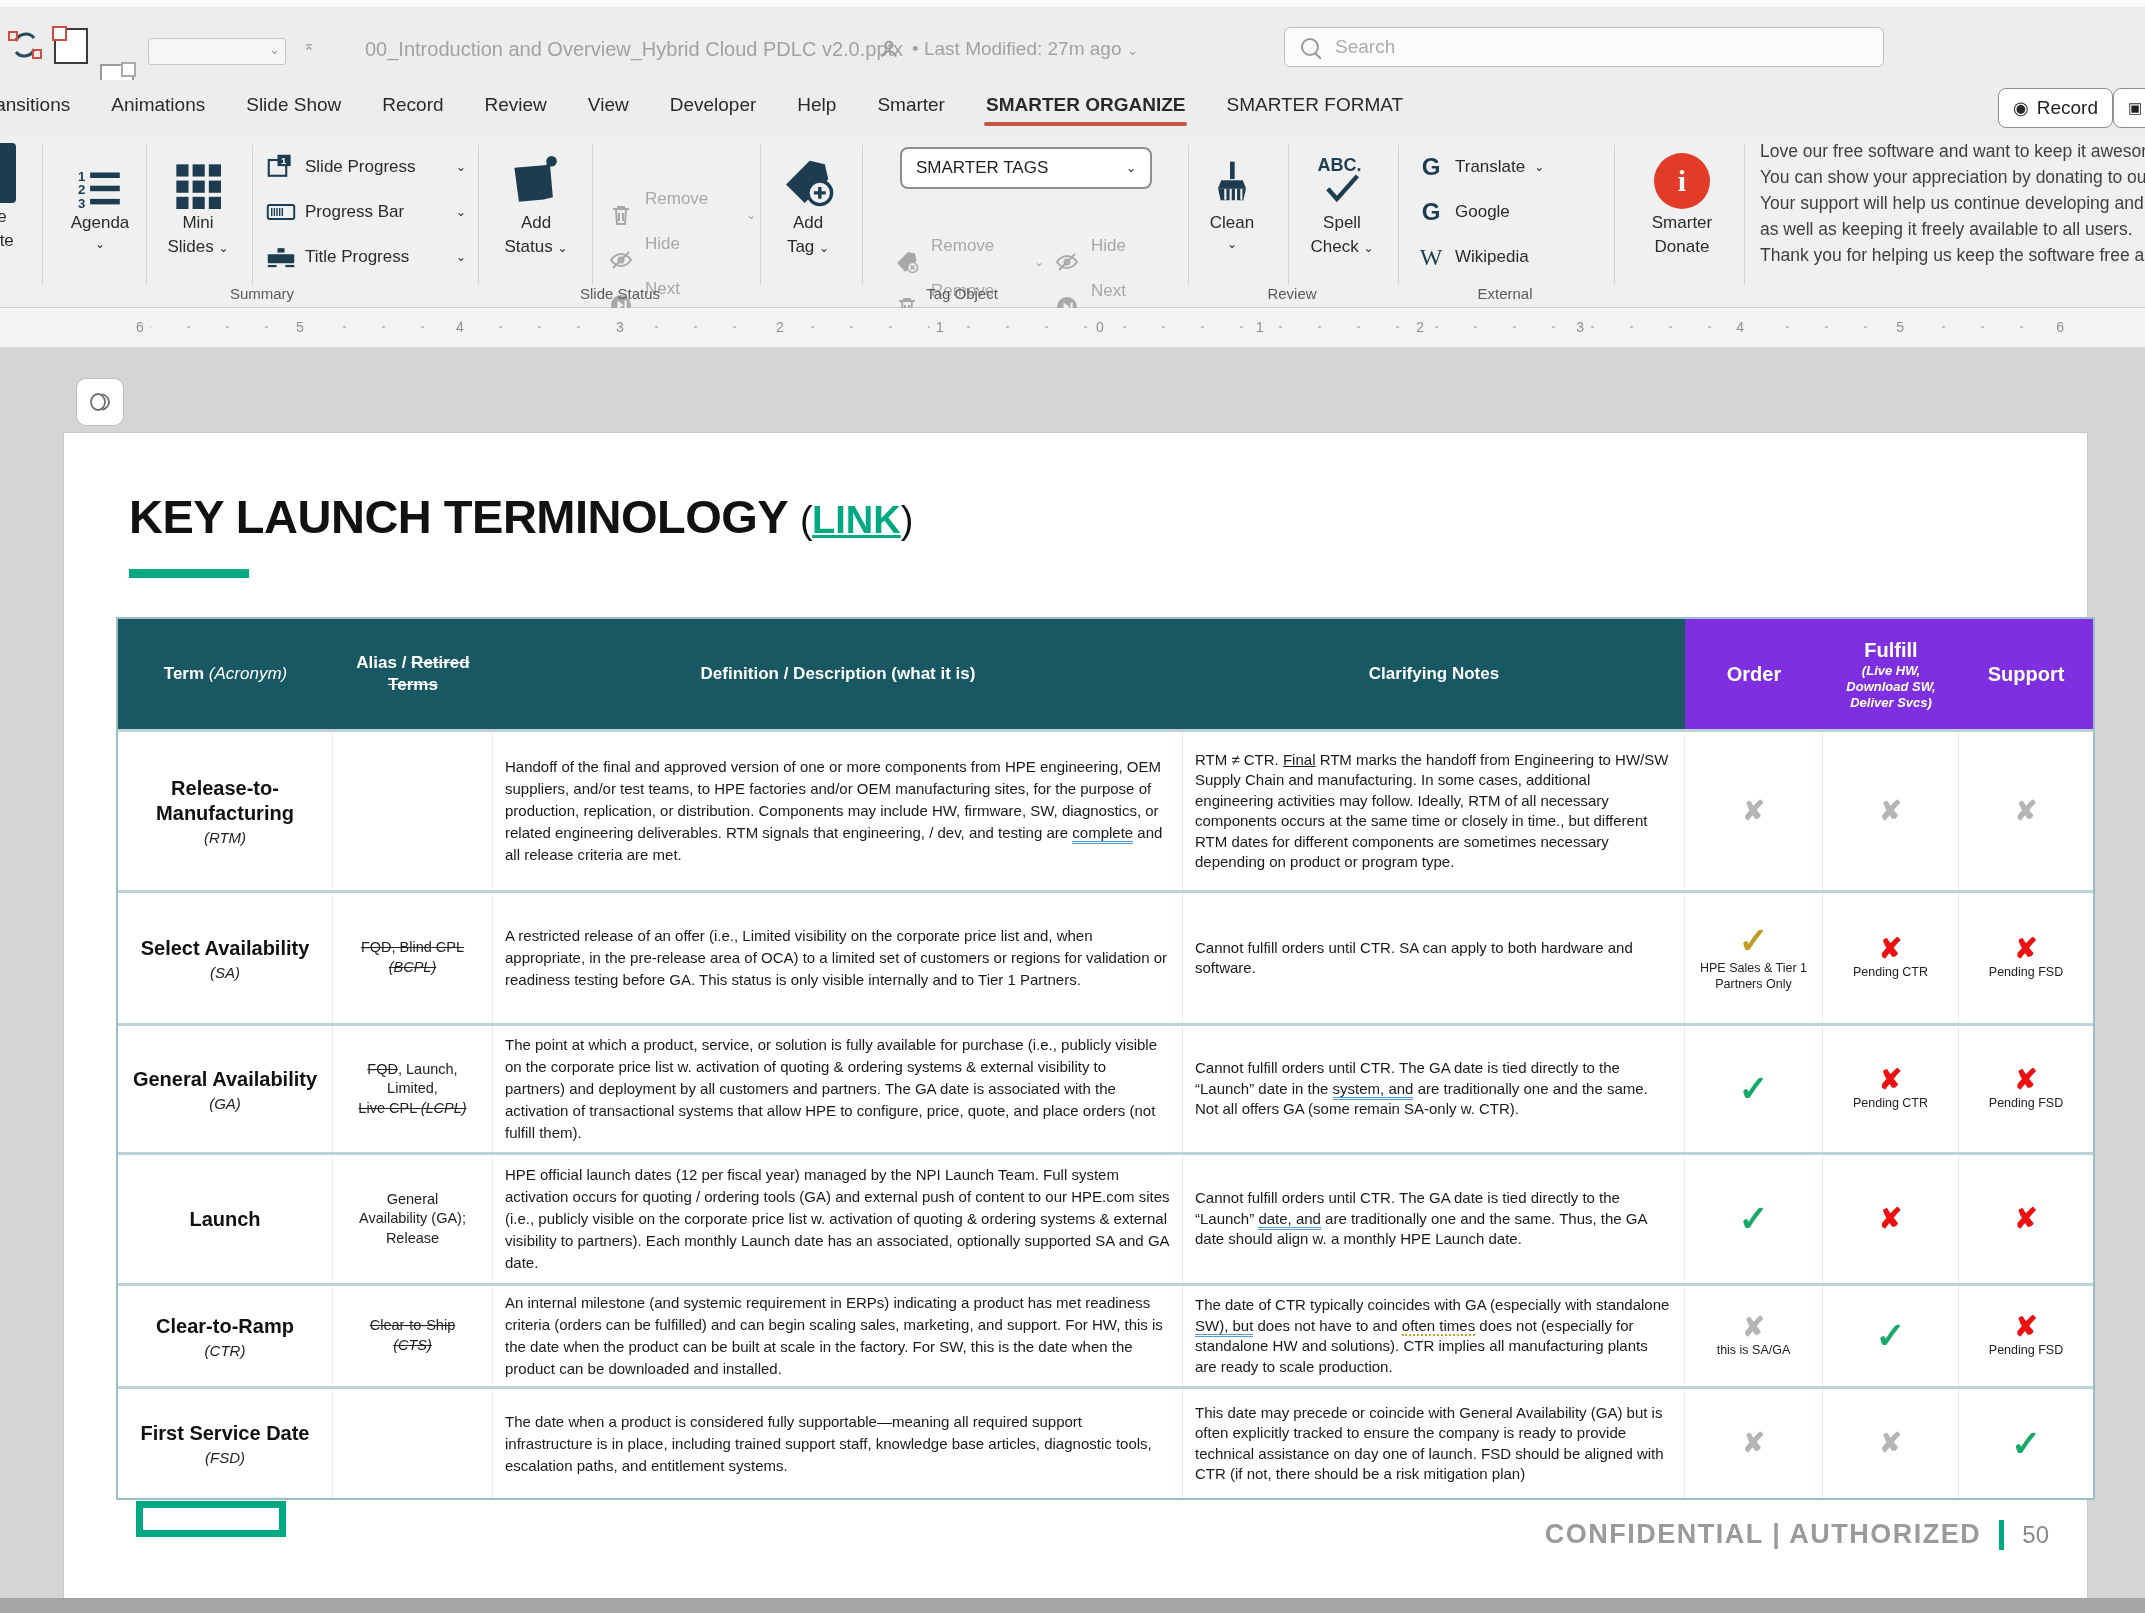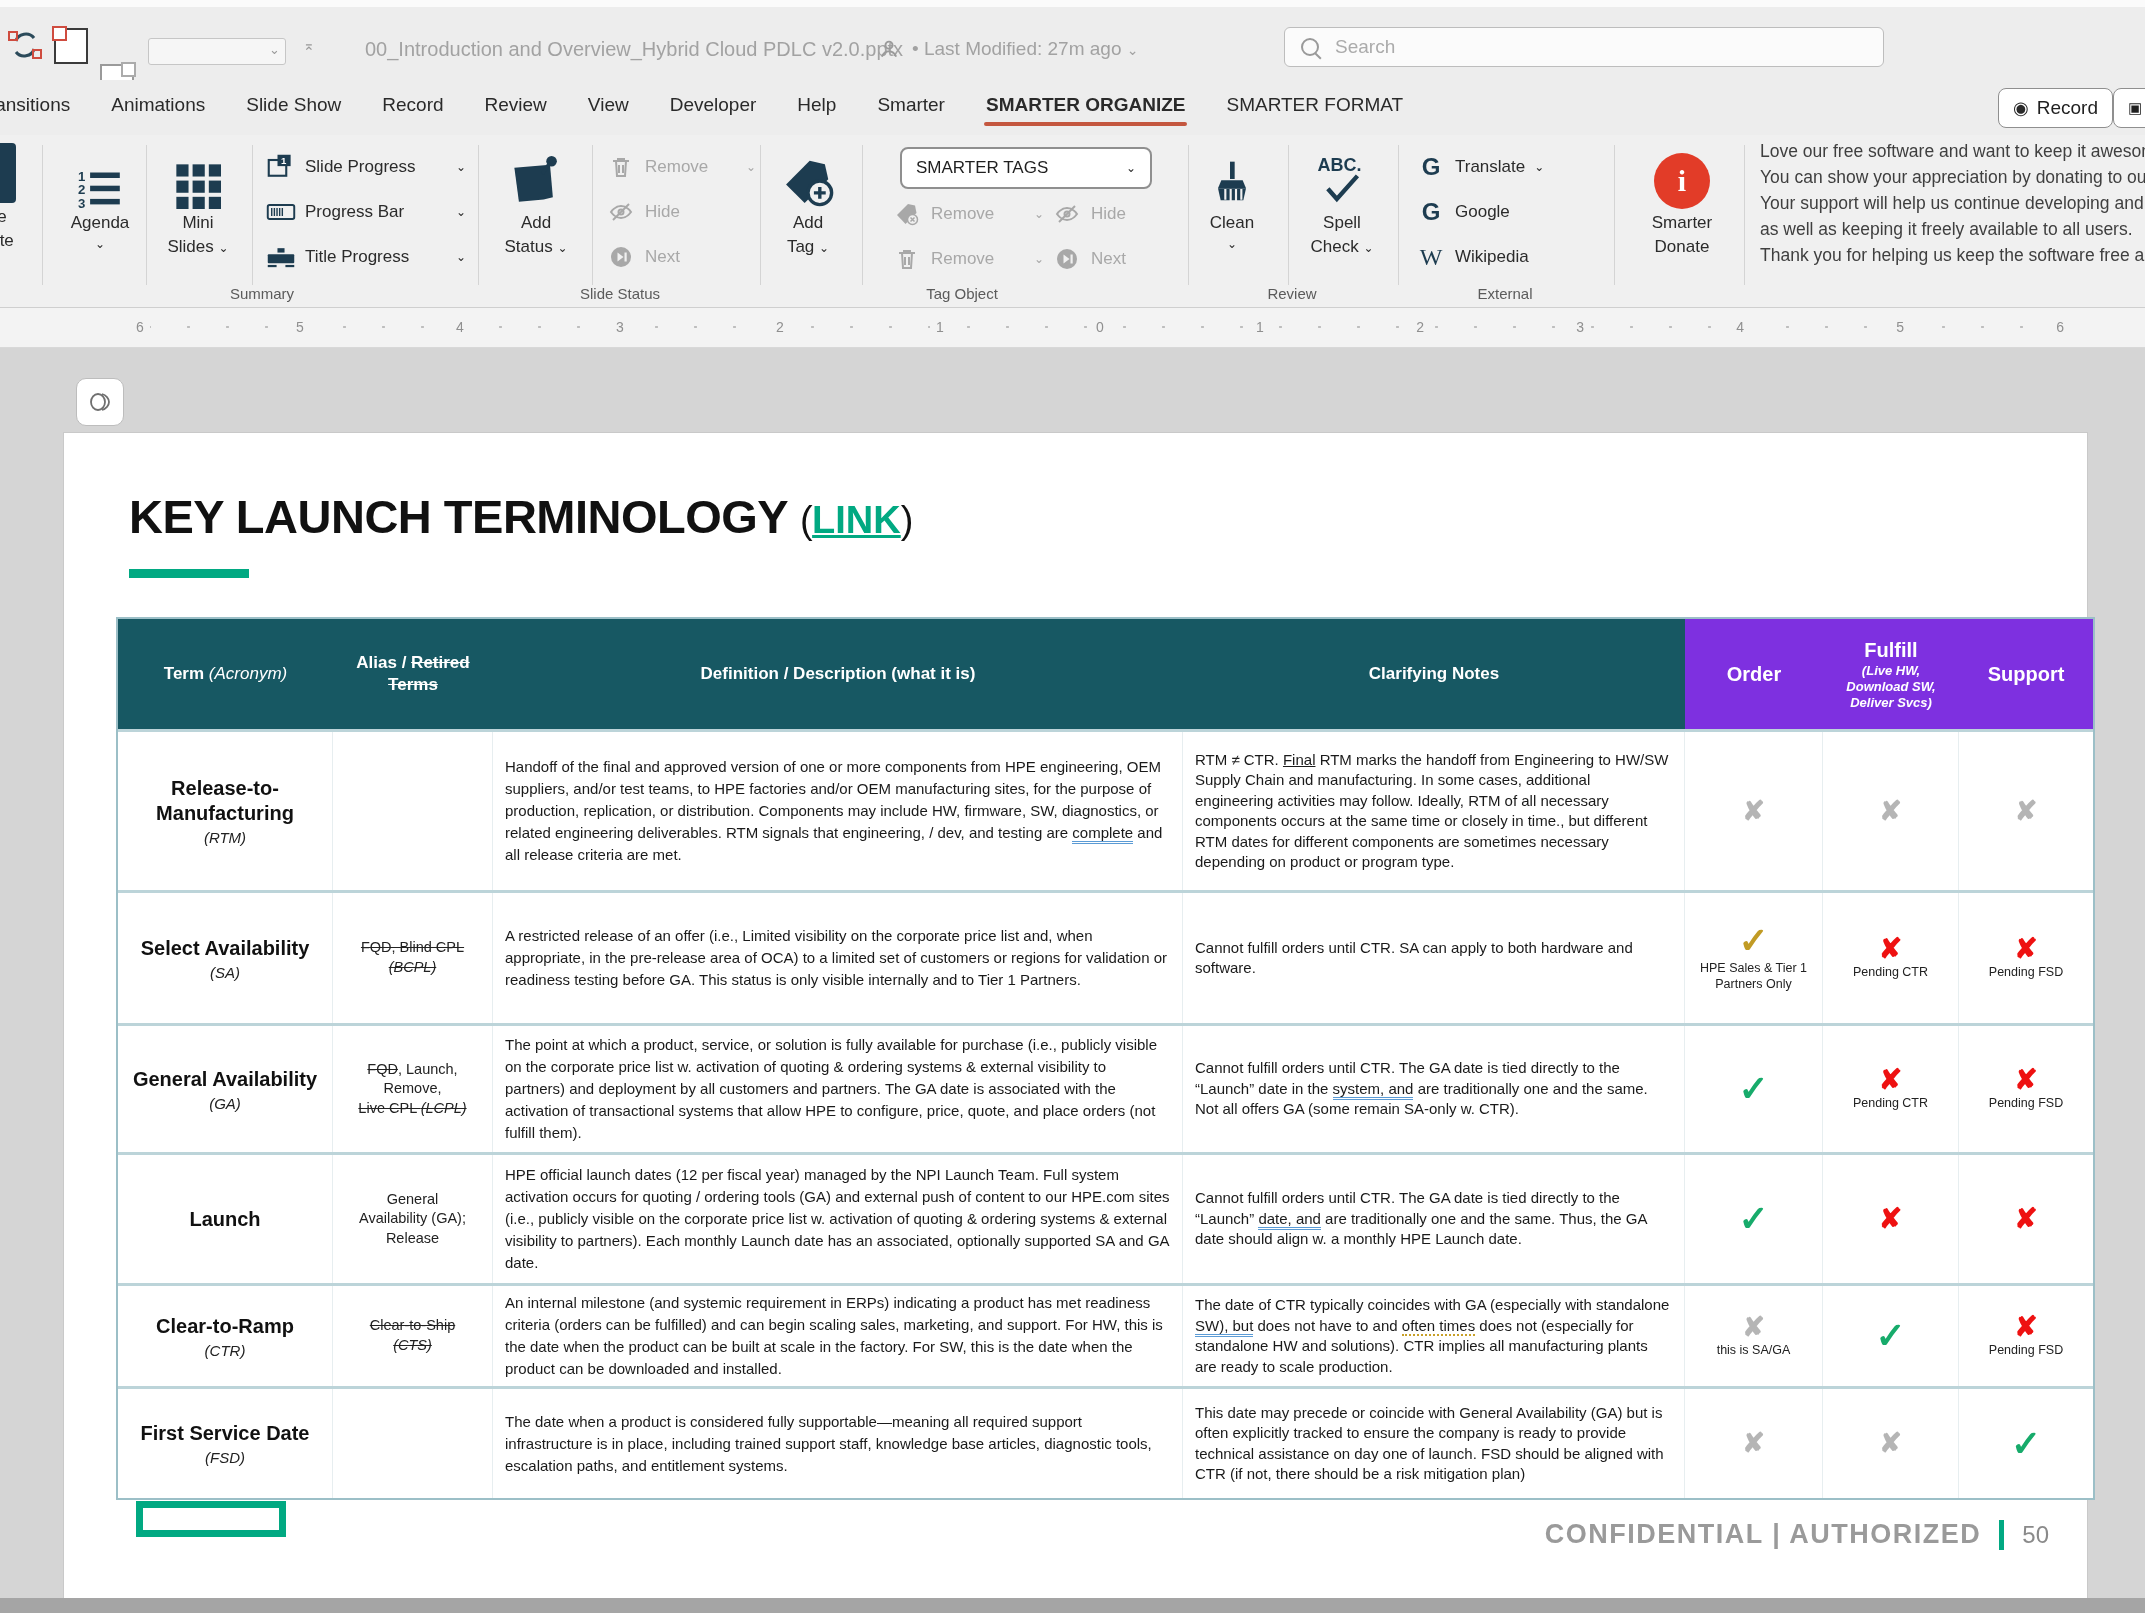--- a/index.html
+++ b/index.html
@@ -42,21 +42,21 @@
            border-radius:8px;display:flex;align-items:center;justify-content:center;font-size:15px;color:#1f1f1f;}
 
   
   .ribbon{position:absolute;top:135px;left:0;right:0;height:172px;background:#f0f0f0;border-bottom:1px solid #cfcfcf;}
   .vd{position:absolute;top:10px;height:140px;width:1px;background:#d4d4d4;}
   .glabel{position:absolute;bottom:5px;font-size:15px;color:#5b5b5b;text-align:center;transform:translateX(-50%);white-space:nowrap;}
   .bigbtn{position:absolute;top:8px;width:104px;display:flex;flex-direction:column;align-items:center;gap:4px;
           font-size:17px;color:#2b2b2b;text-align:center;line-height:1.2;}
   .bigbtn .ic{height:66px;display:flex;align-items:flex-end;justify-content:center;color:#1d3c50;}
   .chev{font-size:12px;color:#2b2b2b;}
-  .dis, .dis .ic, .dis .chev{color:#a8a8a8 !important;}
+  .dis, .dis .ic, .dis .chev{color:#a8a8a8 !important;margin-top:32px;}
   .smallrow{position:absolute;height:34px;display:flex;align-items:center;gap:9px;font-size:17px;color:#2b2b2b;}
   .smallrow .ic{width:30px;height:26px;display:flex;align-items:center;justify-content:center;color:#1d3c50;}
   .smallrow .sp{flex:1;}
   .ddown{position:absolute;left:932px;top:12px;width:250px;height:42px;background:#fff;border:2px solid #8f8f8f;
          border-radius:8px;display:flex;align-items:center;padding:0 14px;box-sizing:border-box;font-size:17px;color:#1f1f1f;}
   .ddown .chev{margin-left:auto;}
   .gletter{font-weight:bold;font-size:24px;color:#1d3c50;line-height:1;}
   .wletter{font-family:"Liberation Serif",serif;font-size:24px;color:#1d3c50;line-height:1;}
   .donate-ic{width:56px;height:56px;border-radius:50%;background:#e23c28;color:#fff;display:flex;align-items:center;
              justify-content:center;font-size:30px;font-weight:bold;font-family:"Liberation Serif",serif;}
@@ -550,21 +550,21 @@
                 <div class="cap">Pending FSD</div>
               </div>
             </div>
             <div class="trow" style="height: 126px;">
               <div class="cell c-term">
                 <div class="t">General Availability</div>
                 <div class="a">(GA)</div>
               </div>
               <div class="cell c-alias">
                 <div><span class="st">FQD</span><span>, Launch,</span></div>
-                <div><span>Remove,</span></div>
+                <div><span>Limited,</span></div>
                 <div><span class="st">Live CPL </span><span class="sti">(LCPL)</span></div>
               </div>
               <div class="cell c-def">
                 <div><span>The point at which a product, service, or solution is fully available for purchase (i.e., publicly visible on the corporate price list w. activation of quoting &amp; ordering systems &amp; external visibility to partners) and deployment by all customers and partners. The GA date is associated with the activation of transactional systems that allow HPE to configure, price, quote, and place orders (not fulfill them).</span></div>
               </div>
               <div class="cell c-notes">
                 <div><span>Cannot fulfill orders until CTR. The GA date is tied directly to the “Launch” date in the </span><span class="g">system, and</span><span> are traditionally one and the same. Not all offers GA (some remain SA-only w. CTR).</span></div>
               </div>
               <div class="cell c-mark">
                 <span class="mk green-check">✓</span>

